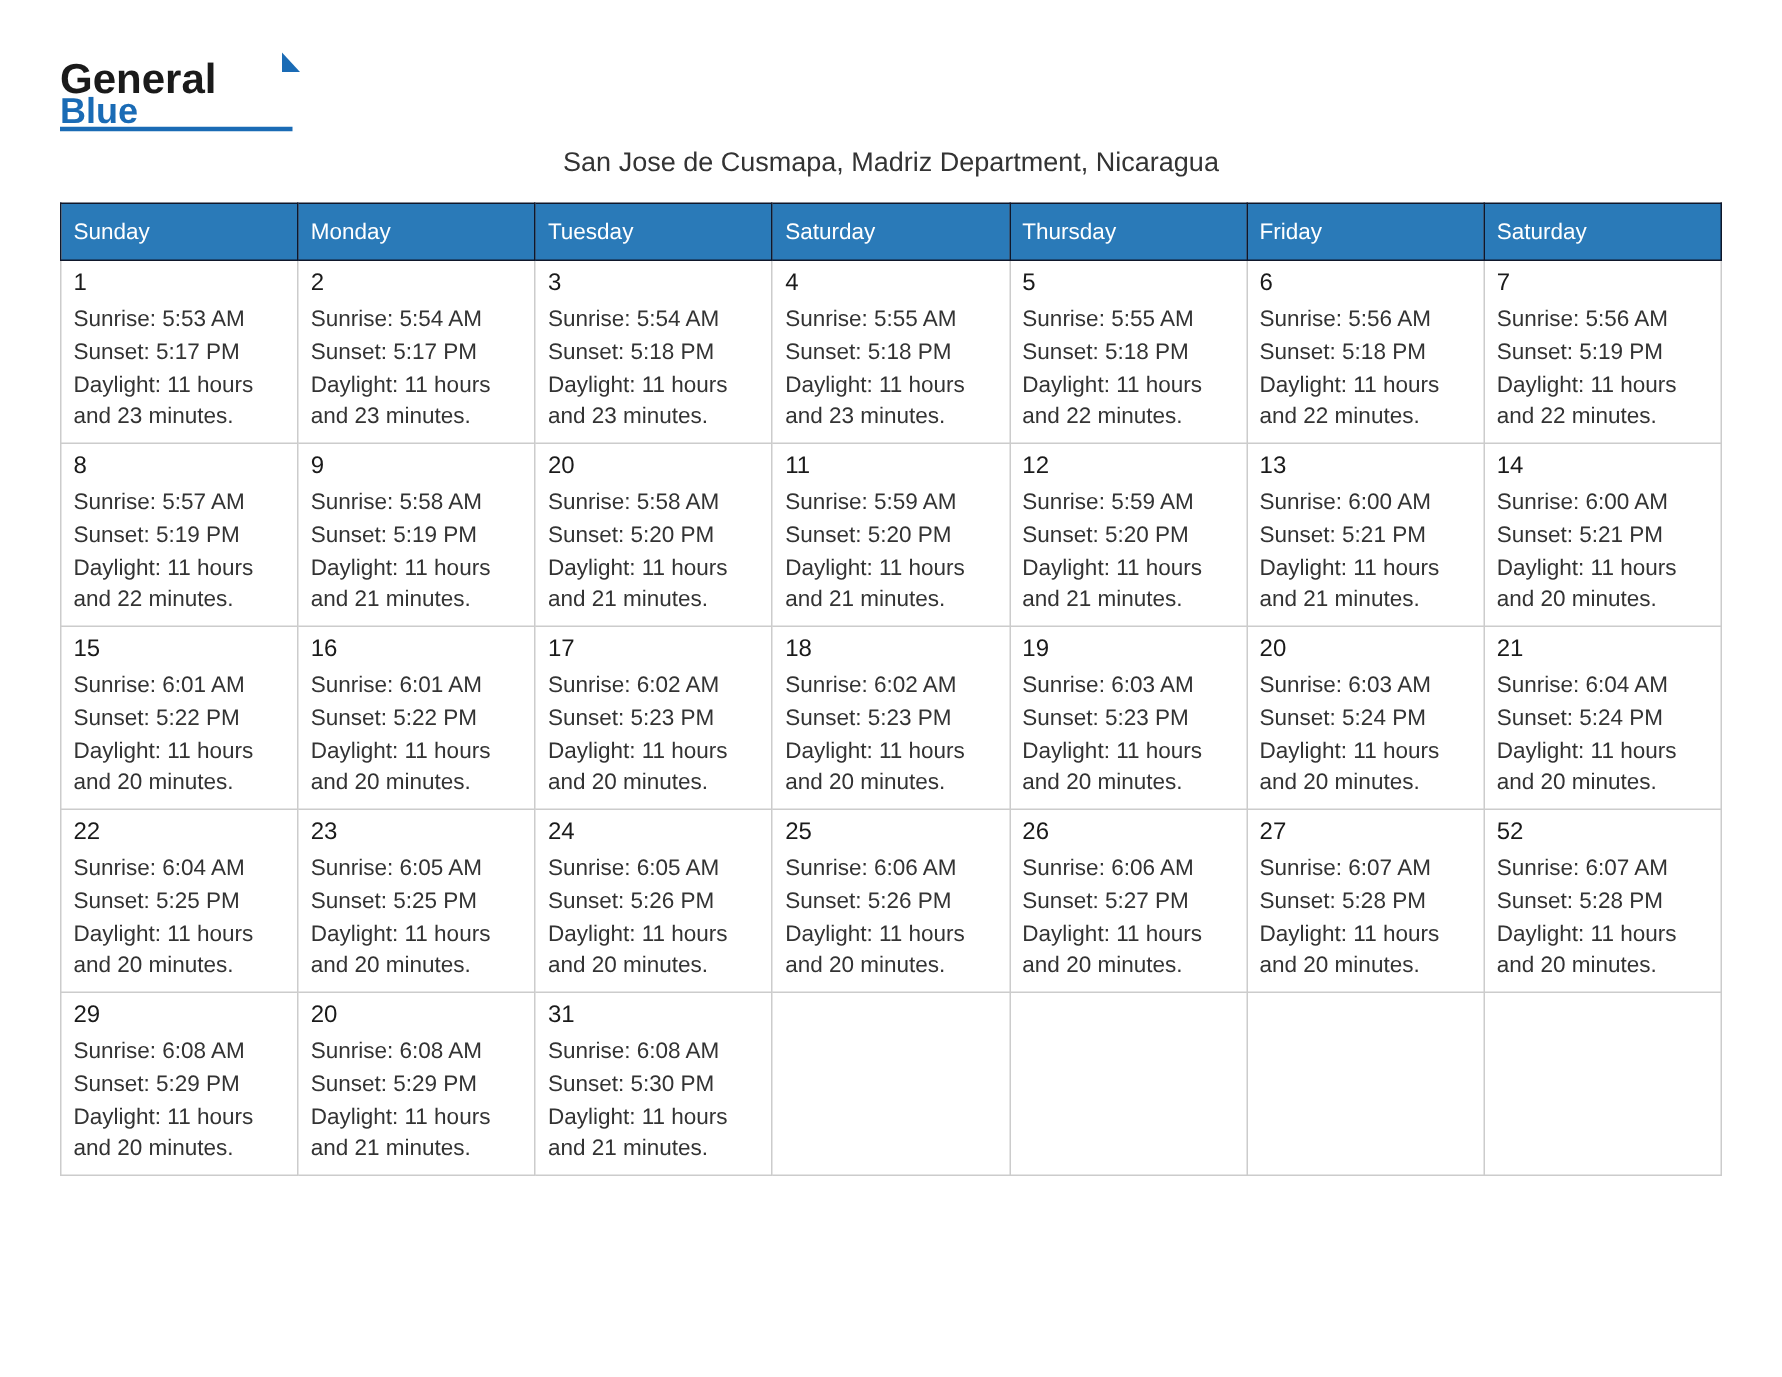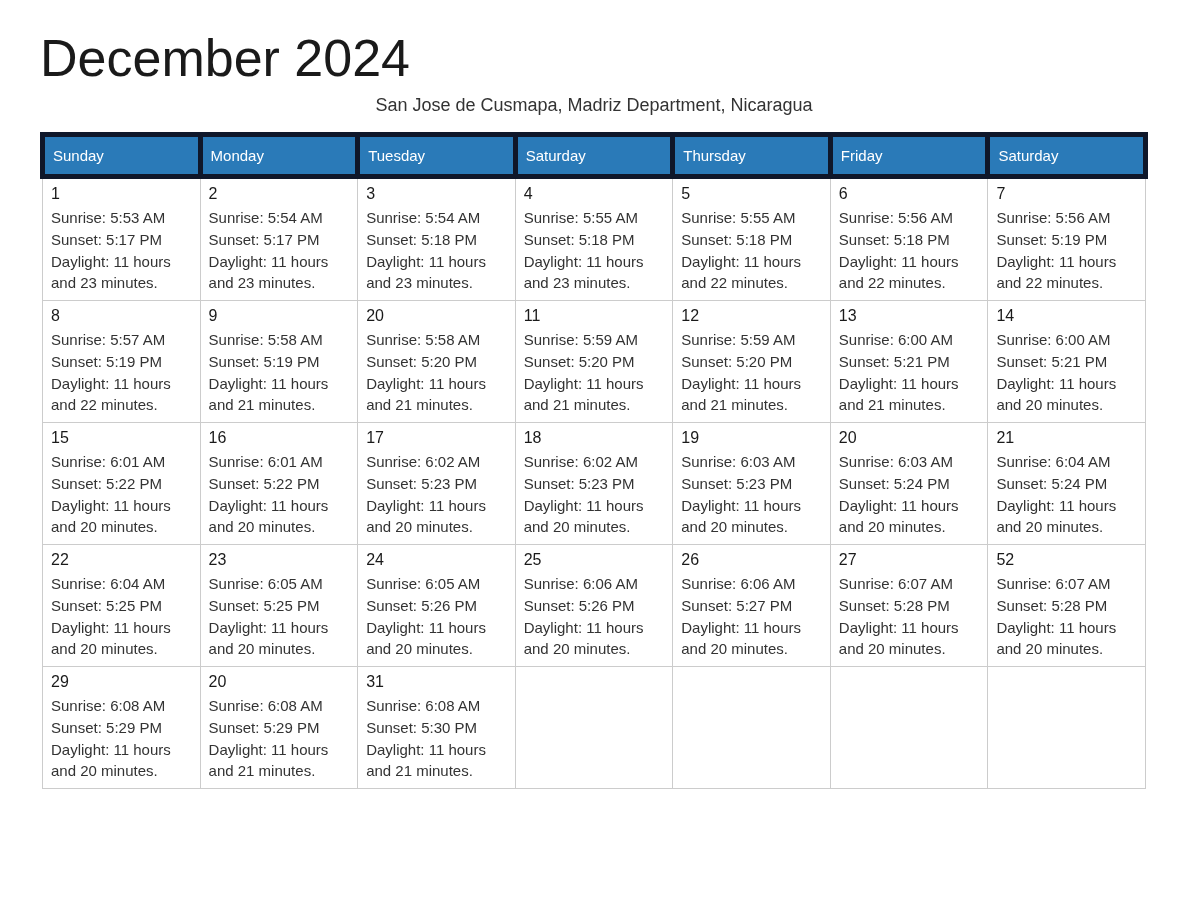--- a/index.html
+++ b/index.html
@@ -39,21 +39,21 @@
       border-collapse: collapse;
       table-layout: fixed;
     }
     thead tr th {
       background: #2a7ab8;
       color: #ffffff;
       font-size: 15px;
       font-weight: normal;
       padding: 10px 8px;
       text-align: left;
-      border: 5px solid #0f172a;
+      border: 1px solid #0f172a;
     }
     tbody tr td {
       vertical-align: top;
       padding: 6px 8px;
       border: 1px solid #cccccc;
       font-size: 12px;
       color: #333333;
       height: 110px;
     }
     tbody tr td .day-num {
@@ -72,21 +72,32 @@
       height: 120px;
     }
     .empty-cell {
       background: #ffffff;
     }
   </style>
 </head>
 <body>
 
 <div class="header-row">
-  <div class="month-title">December 2024</div>
+  <div class="logo">
+    <svg width="160" height="60" viewBox="0 0 160 60">
+
+      <text x="0" y="32" font-family="Arial, Helvetica, sans-serif" font-size="28" font-weight="bold" fill="#1a1a1a">General</text>
+
+      <polygon points="148,5 160,18 148,18" fill="#1a6bb5"></polygon>
+
+      <text x="0" y="52" font-family="Arial, Helvetica, sans-serif" font-size="24" font-weight="bold" fill="#1a6bb5">Blue</text>
+
+      <line x1="0" y1="56" x2="155" y2="56" stroke="#1a6bb5" stroke-width="3"></line>
+    </svg>
+  </div>
 </div>
 
 <div class="subtitle">San Jose de Cusmapa, Madriz Department, Nicaragua</div>
 
 <table>
   <thead>
     <tr>
       <th>Sunday</th>
       <th>Monday</th>
       <th>Tuesday</th>

